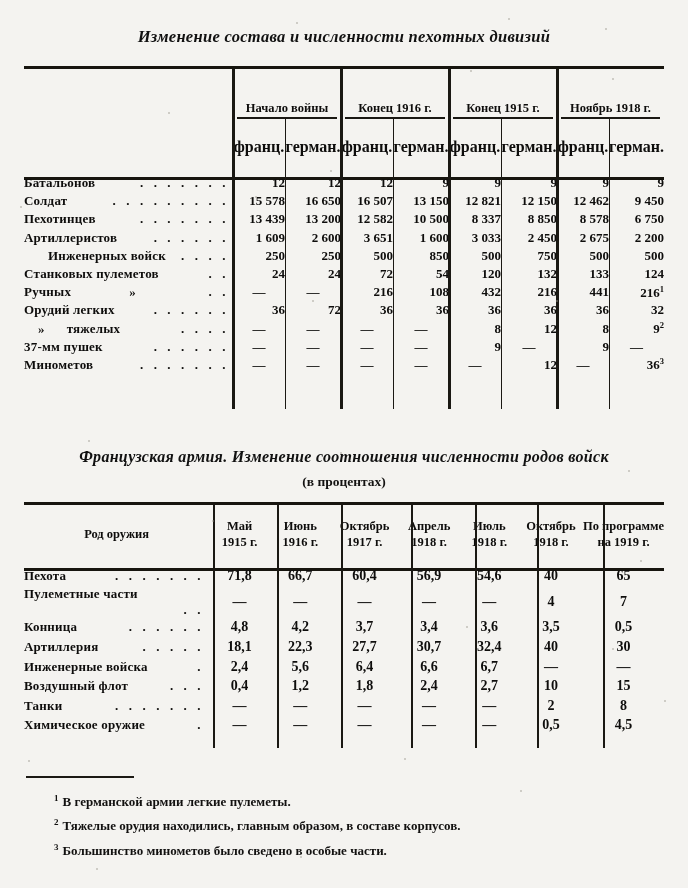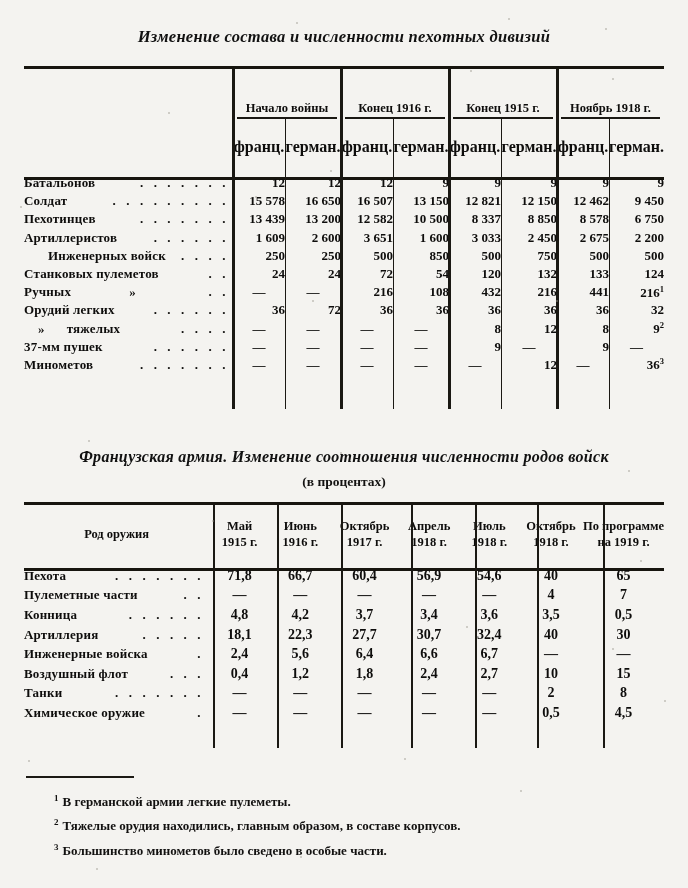--- a/index.html
+++ b/index.html
@@ -481,21 +481,21 @@
             <td class="num-c">71,8</td>
             <td class="num-c">66,7</td>
             <td class="num-c">60,4</td>
             <td class="num-c">56,9</td>
             <td class="num-c">54,6</td>
             <td class="num-c">40</td>
             <td class="num-c">65</td>
           </tr>
           <tr style="height: 19.6px;">
             <td class="lbl">
-              <div style="display: flex; align-items: flex-start; white-space: nowrap;">
+              <div style="display: flex; align-items: flex-start; white-space: nowrap; flex-direction: column;">
                 <span>Пулеметные части</span>
                 <span class="leader" style="margin-left: auto; padding-right: 5px;"> . .</span>
               </div>
             </td>
             <td class="num-c">—</td>
             <td class="num-c">—</td>
             <td class="num-c">—</td>
             <td class="num-c">—</td>
             <td class="num-c">—</td>
             <td class="num-c">4</td>

